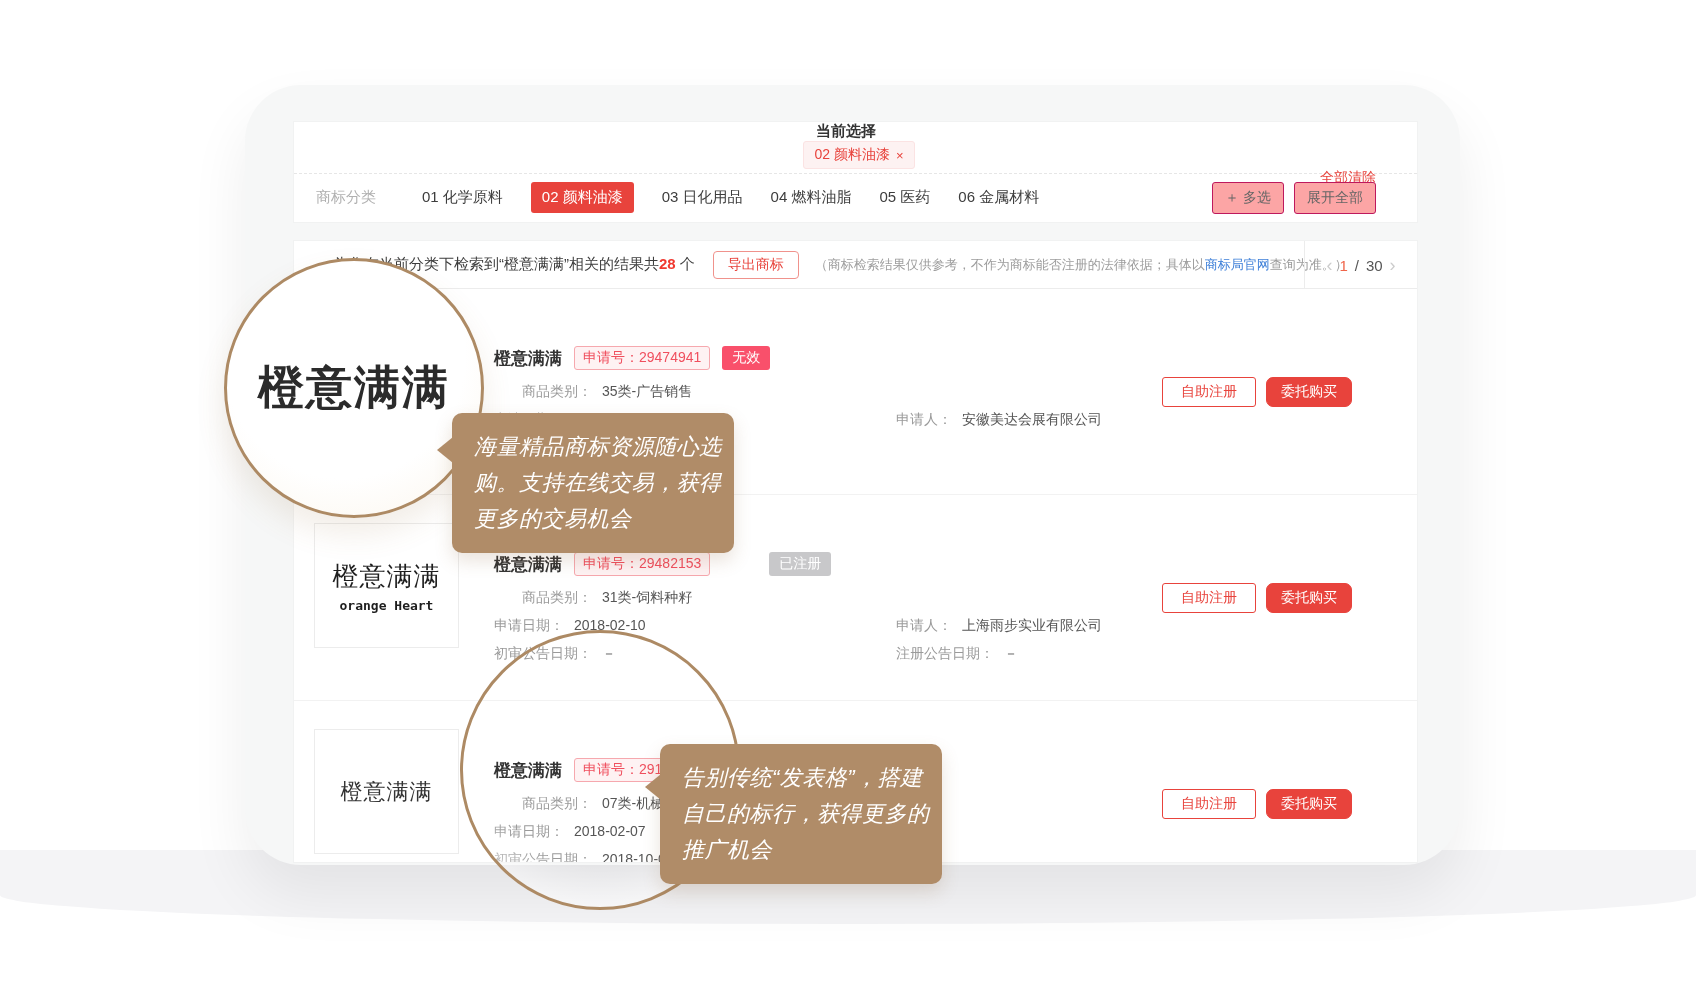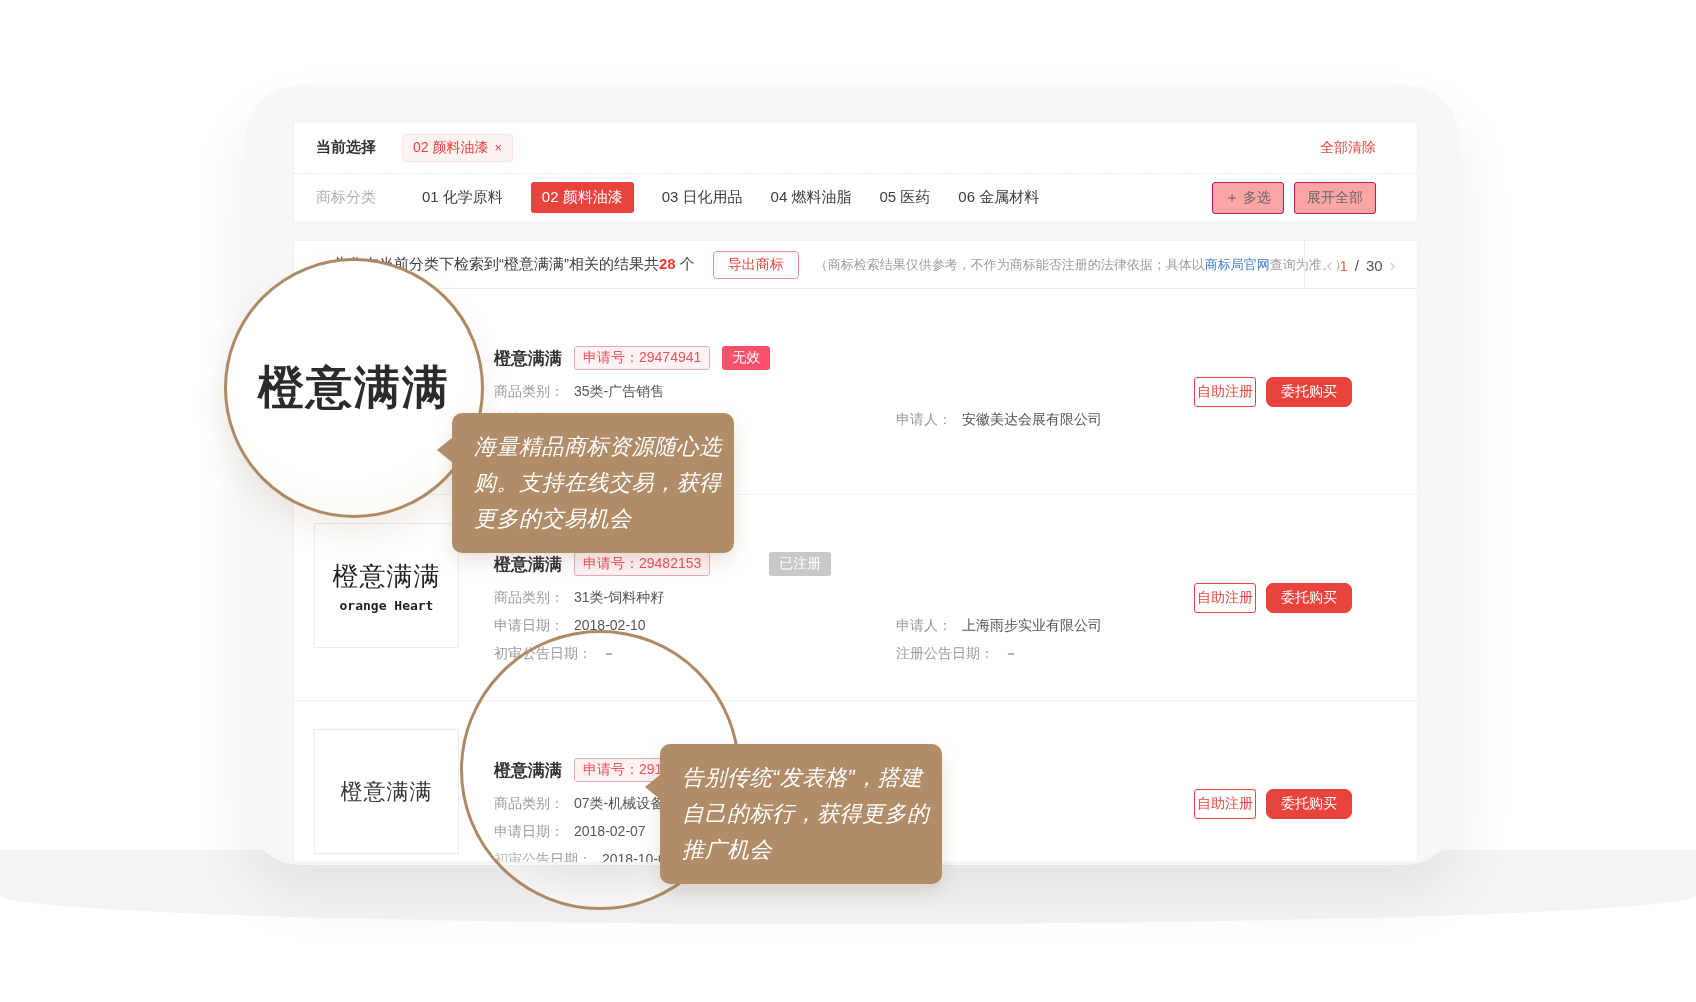--- a/index.html
+++ b/index.html
@@ -13,21 +13,21 @@
   
   .card{position:absolute;left:245px;top:85px;width:1215px;height:780px;background:#f6f7f7;
         border-radius:56px;box-shadow:0 30px 60px rgba(0,0,0,.07);z-index:1;overflow:hidden;}
 
   .panel{position:absolute;background:#fff;border:1px solid #f1f2f2;}
   .panel1{left:48px;top:36px;width:1125px;height:102px;}
   .panel2{left:48px;top:155px;width:1125px;height:623px;overflow:hidden;}
 
   
   .p1-rowA{position:absolute;left:0;top:0;right:0;height:52px;display:flex;align-items:center;
-           padding:0 41px 0 22px;border-bottom:1px dashed #e6e6e6;}
+           padding:0 41px 0 22px;border-bottom:1px dashed #e6e6e6;flex-direction:column;}
   .cur-label{font-size:15px;font-weight:700;color:#333;}
   .sel-tag{margin-left:26px;display:inline-flex;align-items:center;gap:6px;background:#fdf2f2;
            border:1px solid #fbe3e3;border-radius:3px;padding:4px 10px;font-size:14px;color:#e8433c;cursor:pointer;}
   .sel-tag .x{font-size:13px;color:#e8433c;}
   .clear-all{margin-left:auto;font-size:14px;color:#e8433c;cursor:pointer;}
   .p1-rowB{position:absolute;left:0;bottom:0;right:0;height:49px;display:flex;align-items:center;
            padding:0 41px 0 22px;}
   .cat-label{font-size:15px;color:#b0b0b0;margin-right:46px;}
   .cats{display:flex;align-items:center;gap:28px;}
   .cat{font-size:15px;color:#3d3d3d;cursor:pointer;white-space:nowrap;}
@@ -58,26 +58,26 @@
   .mark-en{font-family:"DejaVu Sans Mono","Liberation Mono",monospace;font-weight:700;font-size:13px;color:#1e1e1e;margin-top:4px;}
   .mark-cn-hei{font-size:22px;color:#333;letter-spacing:1px;}
   .r-title-line{position:absolute;left:200px;top:57px;display:flex;align-items:center;gap:12px;}
   .r-title{font-size:17px;font-weight:700;color:#333;white-space:nowrap;}
   .tag-appno{border:1px solid #f6a8ae;background:#fef2f3;color:#f04f5e;font-size:14px;border-radius:3px;
              padding:2px 8px;white-space:nowrap;}
   .tag-status{font-size:14px;color:#fff;border-radius:3px;padding:3px 10px;white-space:nowrap;}
   .st-invalid{background:#f9506b;}
   .st-registered{background:#c8c8ca;margin-left:47px;}
   .f-line{position:absolute;left:200px;font-size:14px;color:#555;white-space:nowrap;}
-  .f-l1{top:94px;} .f-l2{top:122px;} .f-l3{top:150px;}
+  .f-l1{top:94px;margin-left:28px;} .f-l2{top:122px;} .f-l3{top:150px;}
   .f-label{color:#9a9a9a;margin-right:10px;}
   .f-line .wrap{position:relative;display:inline-block;min-width:402px;}
   .row-actions{position:absolute;right:65px;top:88px;display:flex;gap:10px;}
   .btn-outline{border:1px solid #e8433c;color:#e8433c;background:#fff;font-size:14px;border-radius:3px;
-               padding:5px 2px;cursor:pointer;white-space:nowrap;}
+               padding:5px 18px;cursor:pointer;white-space:nowrap;}
   .btn-solid{border:1px solid #e8433c;color:#fff;background:#e8433c;font-size:14px;border-radius:7px;
              padding:5px 14px;cursor:pointer;white-space:nowrap;}
 
   
   .circle1{position:absolute;left:224px;top:258px;width:260px;height:260px;border-radius:50%;
            border:3px solid #ad8a64;z-index:5;
            background:radial-gradient(circle at 46% 38%, #ffffff 58%, #fdfaf5 78%, #f0e5d5 99%);
            box-shadow:0 16px 30px rgba(150,110,60,.12);
            display:flex;align-items:center;justify-content:center;}
   .circle1 .zoom-text{font-size:46px;font-weight:700;color:#2b2b2b;letter-spacing:2px;}

